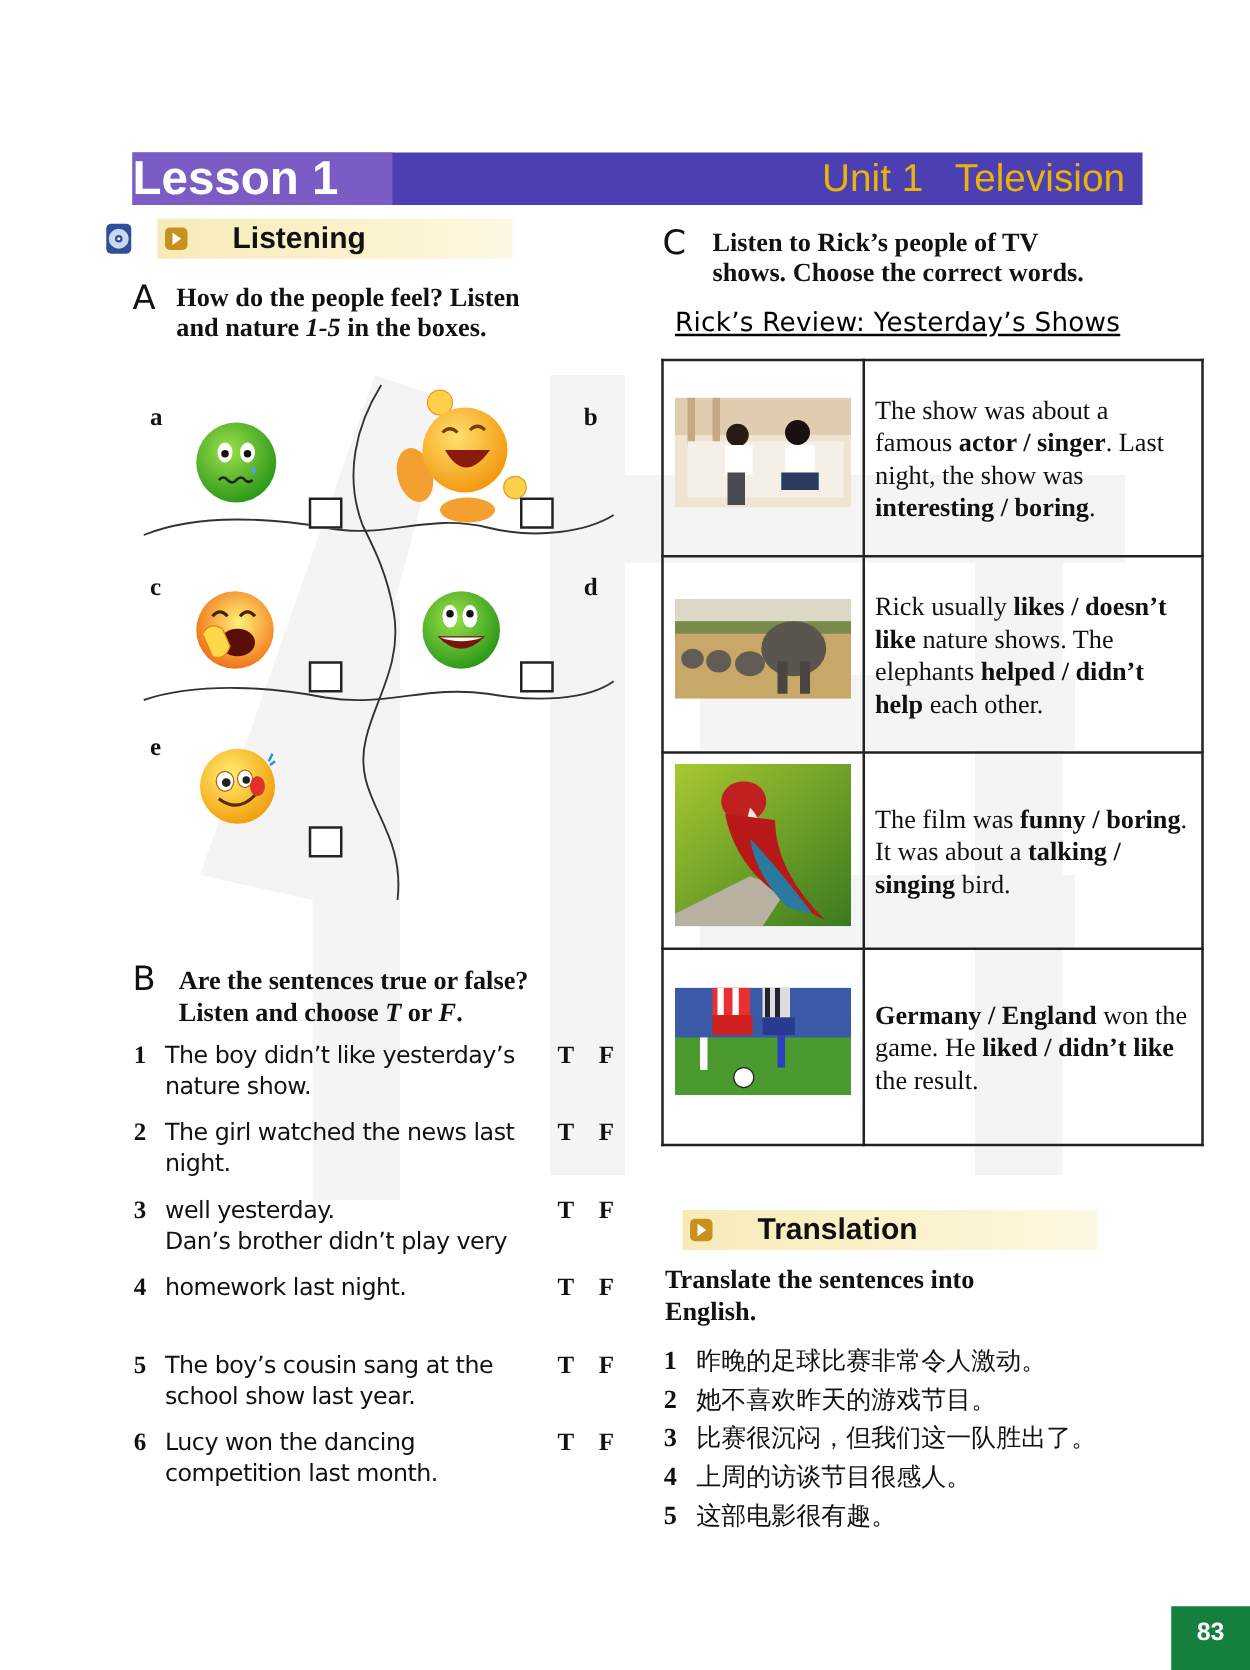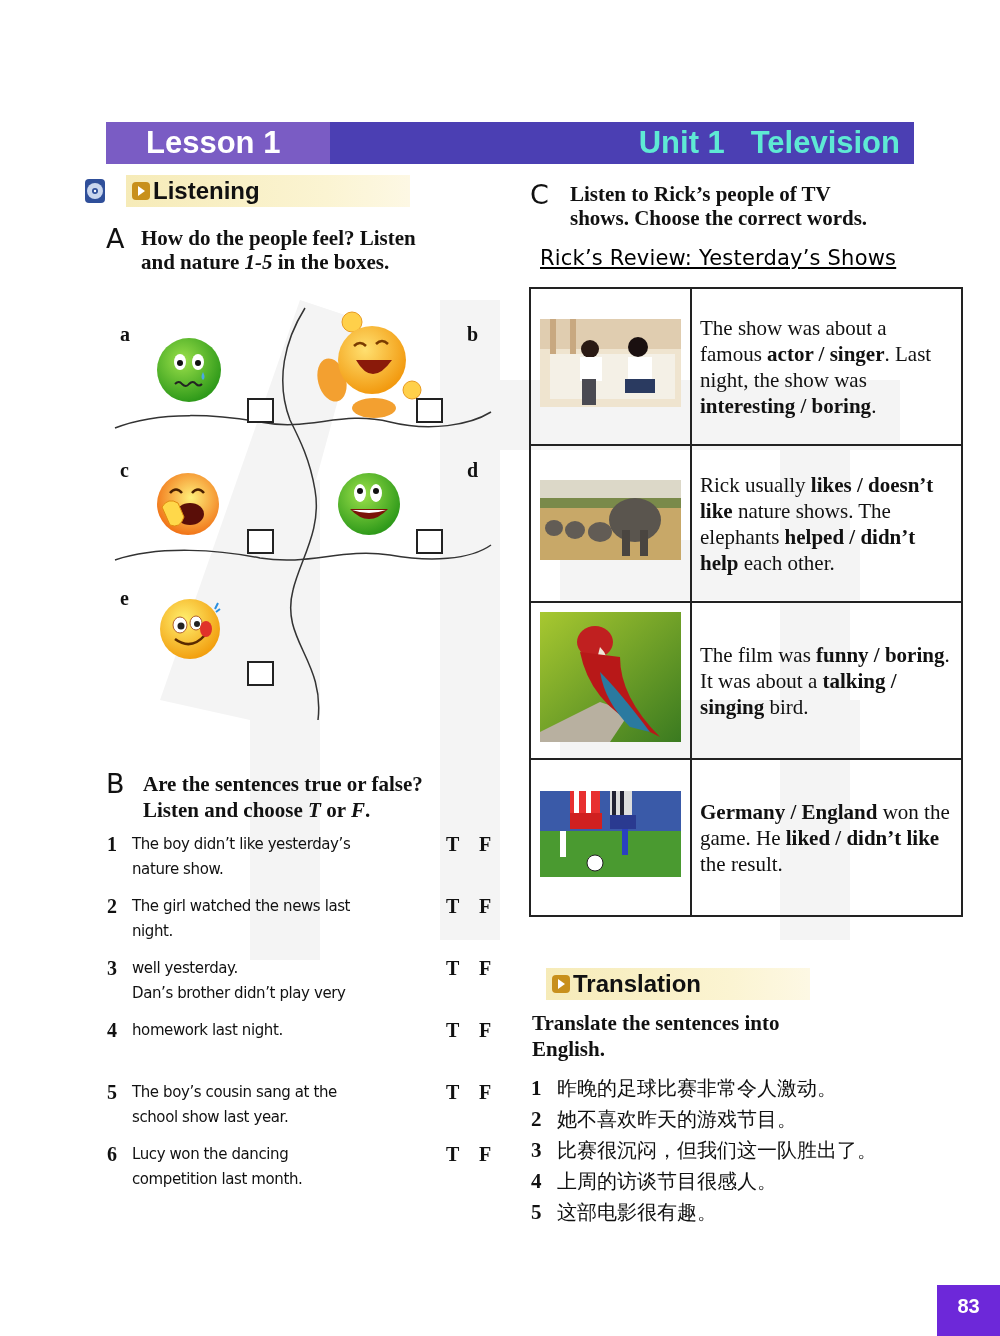--- a/index.html
+++ b/index.html
@@ -2,58 +2,58 @@
 <html><head>
 <meta charset="utf-8">
 <style>
   * { box-sizing: border-box; margin: 0; padding: 0; }
   html, body { width: 1000px; height: 1336px; background: #ffffff; overflow: hidden; }
   body { position: relative; font-family: "Liberation Sans", sans-serif; color: #111; }
 
   .watermark { position: absolute; left: 140px; top: 280px; width: 780px; height: 700px; pointer-events: none; }
 
   .banner { position: absolute; left: 106px; top: 122px; width: 808px; height: 42px; background: #4b3fb3; display: flex; }
-  .banner .lesson { width: 224px; height: 100%; background: #7a5cc4; color: #fff; font-weight: bold; font-size: 31px; display: flex; align-items: center; padding-left: 40px; }
-  .banner .unit { flex: 1; color: #5eead4; font-weight: bold; font-size: 31px; display: flex; align-items: center; justify-content: flex-end; padding-right: 14px; white-space: pre; }
+  .banner .lesson { width: 208px; height: 100%; background: #7a5cc4; color: #fff; font-weight: bold; font-size: 38px; display: flex; align-items: center; }
+  .banner .unit { flex: 1; color: #eab308; font-weight: normal; font-size: 31px; display: flex; align-items: center; justify-content: flex-end; padding-right: 14px; white-space: pre; }
 
   .cd-icon { position: absolute; left: 84px; top: 178px; width: 22px; height: 26px; }
-  .section-head { position: absolute; height: 32px; background: linear-gradient(90deg, #f6ebb8, #fbf4d2 70%, #fdf8e4); display: flex; align-items: center; padding-left: 6px; }
+  .section-head { position: absolute; height: 32px; background: linear-gradient(90deg, #f6ebb8, #fbf4d2 70%, #fdf8e4); display: flex; align-items: center; padding-left: 6px; gap: 33px; }
   .section-head .play { width: 18px; height: 18px; background: #c8901c; border-radius: 4px; position: relative; margin-right: 3px; }
   .section-head .play::after { content: ""; position: absolute; left: 6px; top: 4px; border-left: 7px solid #fff; border-top: 5px solid transparent; border-bottom: 5px solid transparent; }
   .section-head .label { font-size: 24px; font-weight: bold; color: #111; }
 
   .ex-letter { position: absolute; font-family: "DejaVu Sans", sans-serif; font-size: 27px; color: #111; }
   .ex-title { position: absolute; font-family: "Liberation Serif", serif; font-weight: bold; font-size: 21px; line-height: 24px; color: #111; }
 
   .emoji-area { position: absolute; left: 100px; top: 300px; width: 400px; height: 420px; }
   .tick-label { position: absolute; font-family: "Liberation Serif", serif; font-weight: bold; font-size: 20px; }
   .answer-box { position: absolute; width: 27px; height: 25px; border: 2px solid #222; background: #fff; }
 
   .tf-item { position: absolute; left: 107px; width: 400px; font-size: 20px; line-height: 25px; }
   .tf-item .num { position: absolute; left: 0; top: 0; font-family: "Liberation Serif", serif; font-weight: bold; }
-  .tf-item .text { position: absolute; left: 25px; top: 0; width: 300px; font-family: "DejaVu Sans", sans-serif; font-size: 15px; letter-spacing: -0.4px; }
+  .tf-item .text { position: absolute; left: 25px; top: 0; width: 300px; font-family: "DejaVu Sans", sans-serif; font-size: 19px; letter-spacing: -0.4px; }
   .tf-item .t, .tf-item .f { position: absolute; top: 0; font-family: "Liberation Serif", serif; font-weight: bold; font-size: 20px; cursor: pointer; }
   .tf-item .t { left: 339px; }
   .tf-item .f { left: 372px; }
 
   .review-title { position: absolute; left: 540px; top: 246px; font-family: "DejaVu Sans", sans-serif; font-size: 21px; color: #000000; text-decoration: underline; letter-spacing: 0.2px; }
 
   .review-table { position: absolute; left: 529px; top: 287px; width: 434px; border-collapse: collapse; }
   .review-table td { border: 2px solid #222; vertical-align: middle; }
   .review-table td.img { width: 161px; height: 157px; text-align: center; }
   .review-table td.txt { padding: 0 8px; font-family: "Liberation Serif", serif; font-size: 21px; line-height: 26px; }
   .review-table b { font-weight: bold; }
   .photo { display: inline-block; width: 141px; overflow: hidden; }
 
   .trans-list { position: absolute; left: 531px; top: 1073px; }
   .trans-item { height: 31px; font-size: 21px; display: flex; align-items: center; }
   .trans-item .num { width: 26px; font-family: "Liberation Serif", serif; font-weight: bold; }
   .trans-item .zh { font-family: "DejaVu Sans", sans-serif; font-size: 20px; }
 
-  .page-num { position: absolute; left: 937px; top: 1285px; width: 63px; height: 51px; background: #6d28d9; color: #fff; font-weight: bold; font-size: 20px; display: flex; align-items: center; justify-content: center; padding-bottom: 8px; }
+  .page-num { position: absolute; left: 937px; top: 1285px; width: 63px; height: 51px; background: #15803d; color: #fff; font-weight: bold; font-size: 20px; display: flex; align-items: center; justify-content: center; padding-bottom: 8px; }
 </style>
 </head>
 <body>
 
 <svg class="watermark" viewBox="0 0 780 700">
   <g fill="#f4f4f4">
     <polygon points="20,420 160,20 220,40 110,440"></polygon>
     <rect x="110" y="200" width="70" height="480"></rect>
     <rect x="300" y="20" width="60" height="640"></rect>
     <rect x="300" y="100" width="460" height="70"></rect>
@@ -311,21 +311,21 @@
               <rect x="70" y="24" width="26" height="14" fill="#2a3a90"></rect>
               <rect x="20" y="40" width="6" height="26" fill="#fff"></rect>
               <rect x="82" y="38" width="6" height="26" fill="#2a40c0"></rect>
               <circle cx="55" cy="72" r="8" fill="#fff" stroke="#222"></circle>
             </svg></span></td>
         <td class="txt"><b>Germany / England</b><span> won the game. He </span><b>liked / didn’t like</b><span> the result.</span></td>
       </tr>
     </tbody>
 </table>
 
-<div class="section-head" style="left:546px; top:968px; width:264px;">
+<div class="section-head" style="left:546px; top:968px; width:332px;">
   <span class="play"></span>
   <span class="label">Translation</span>
 </div>
 <div class="ex-title" style="left:532px; top:1010px; line-height:26px;">
   <div>Translate the sentences into</div>
   <div>English.</div>
 </div>
 <div class="trans-list" id="trans-list">
     <div class="trans-item">
       <span class="num">1</span>

